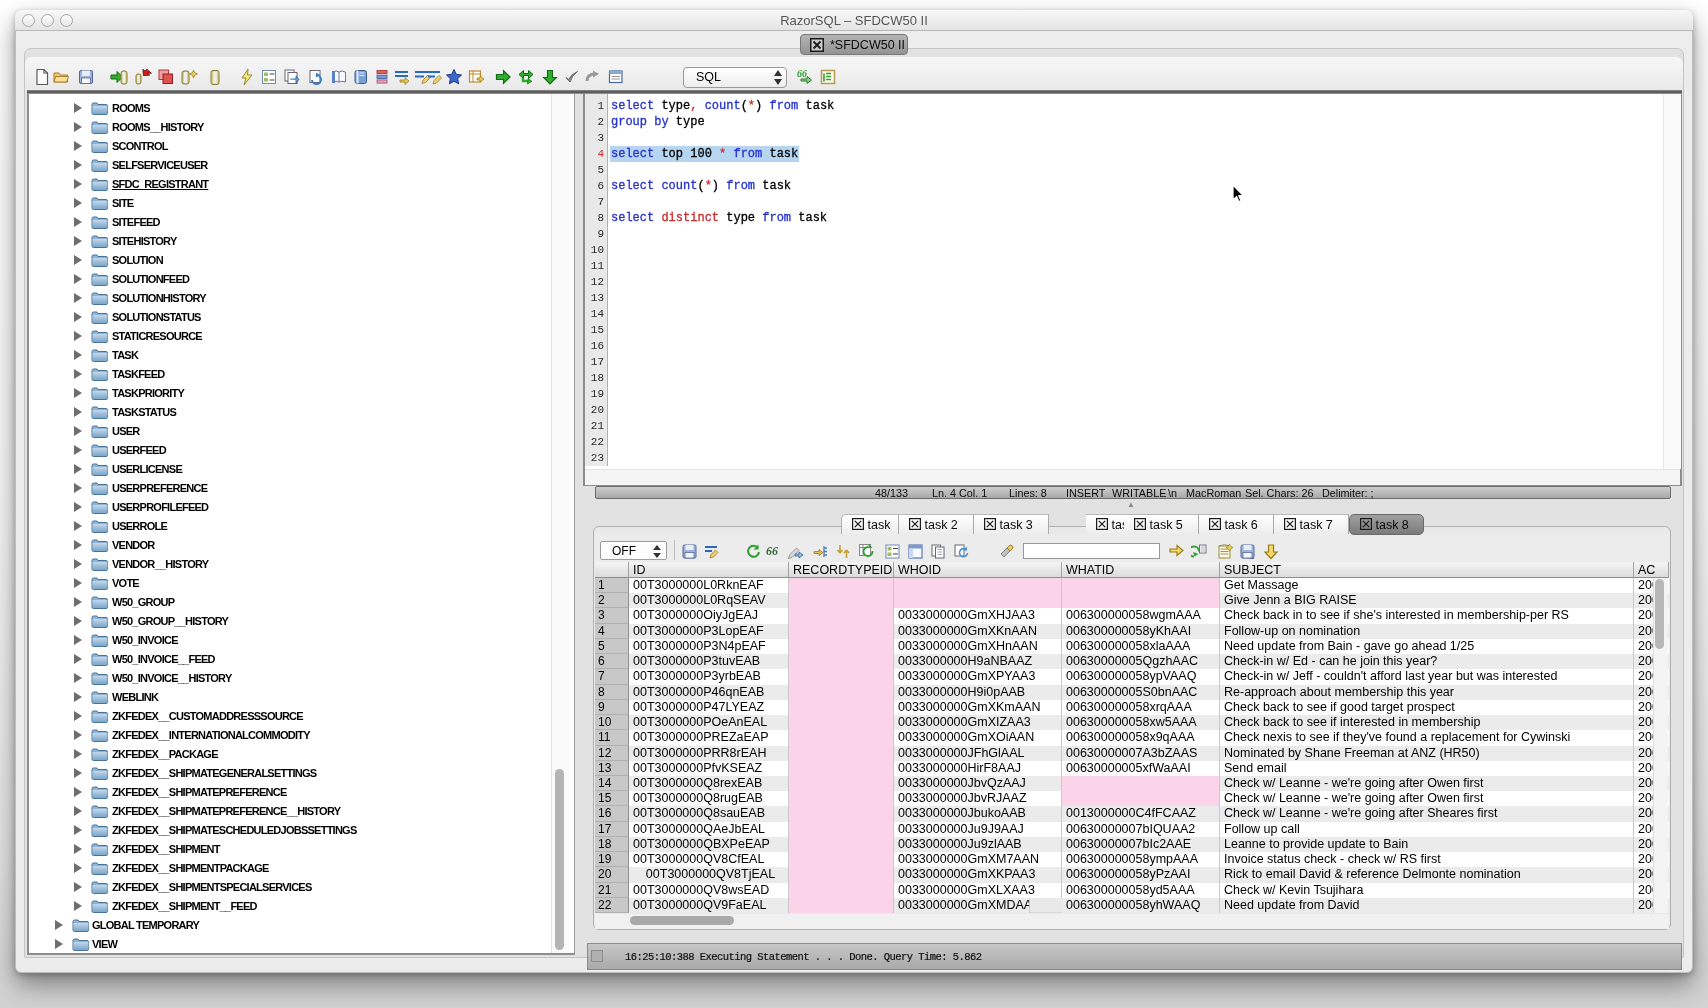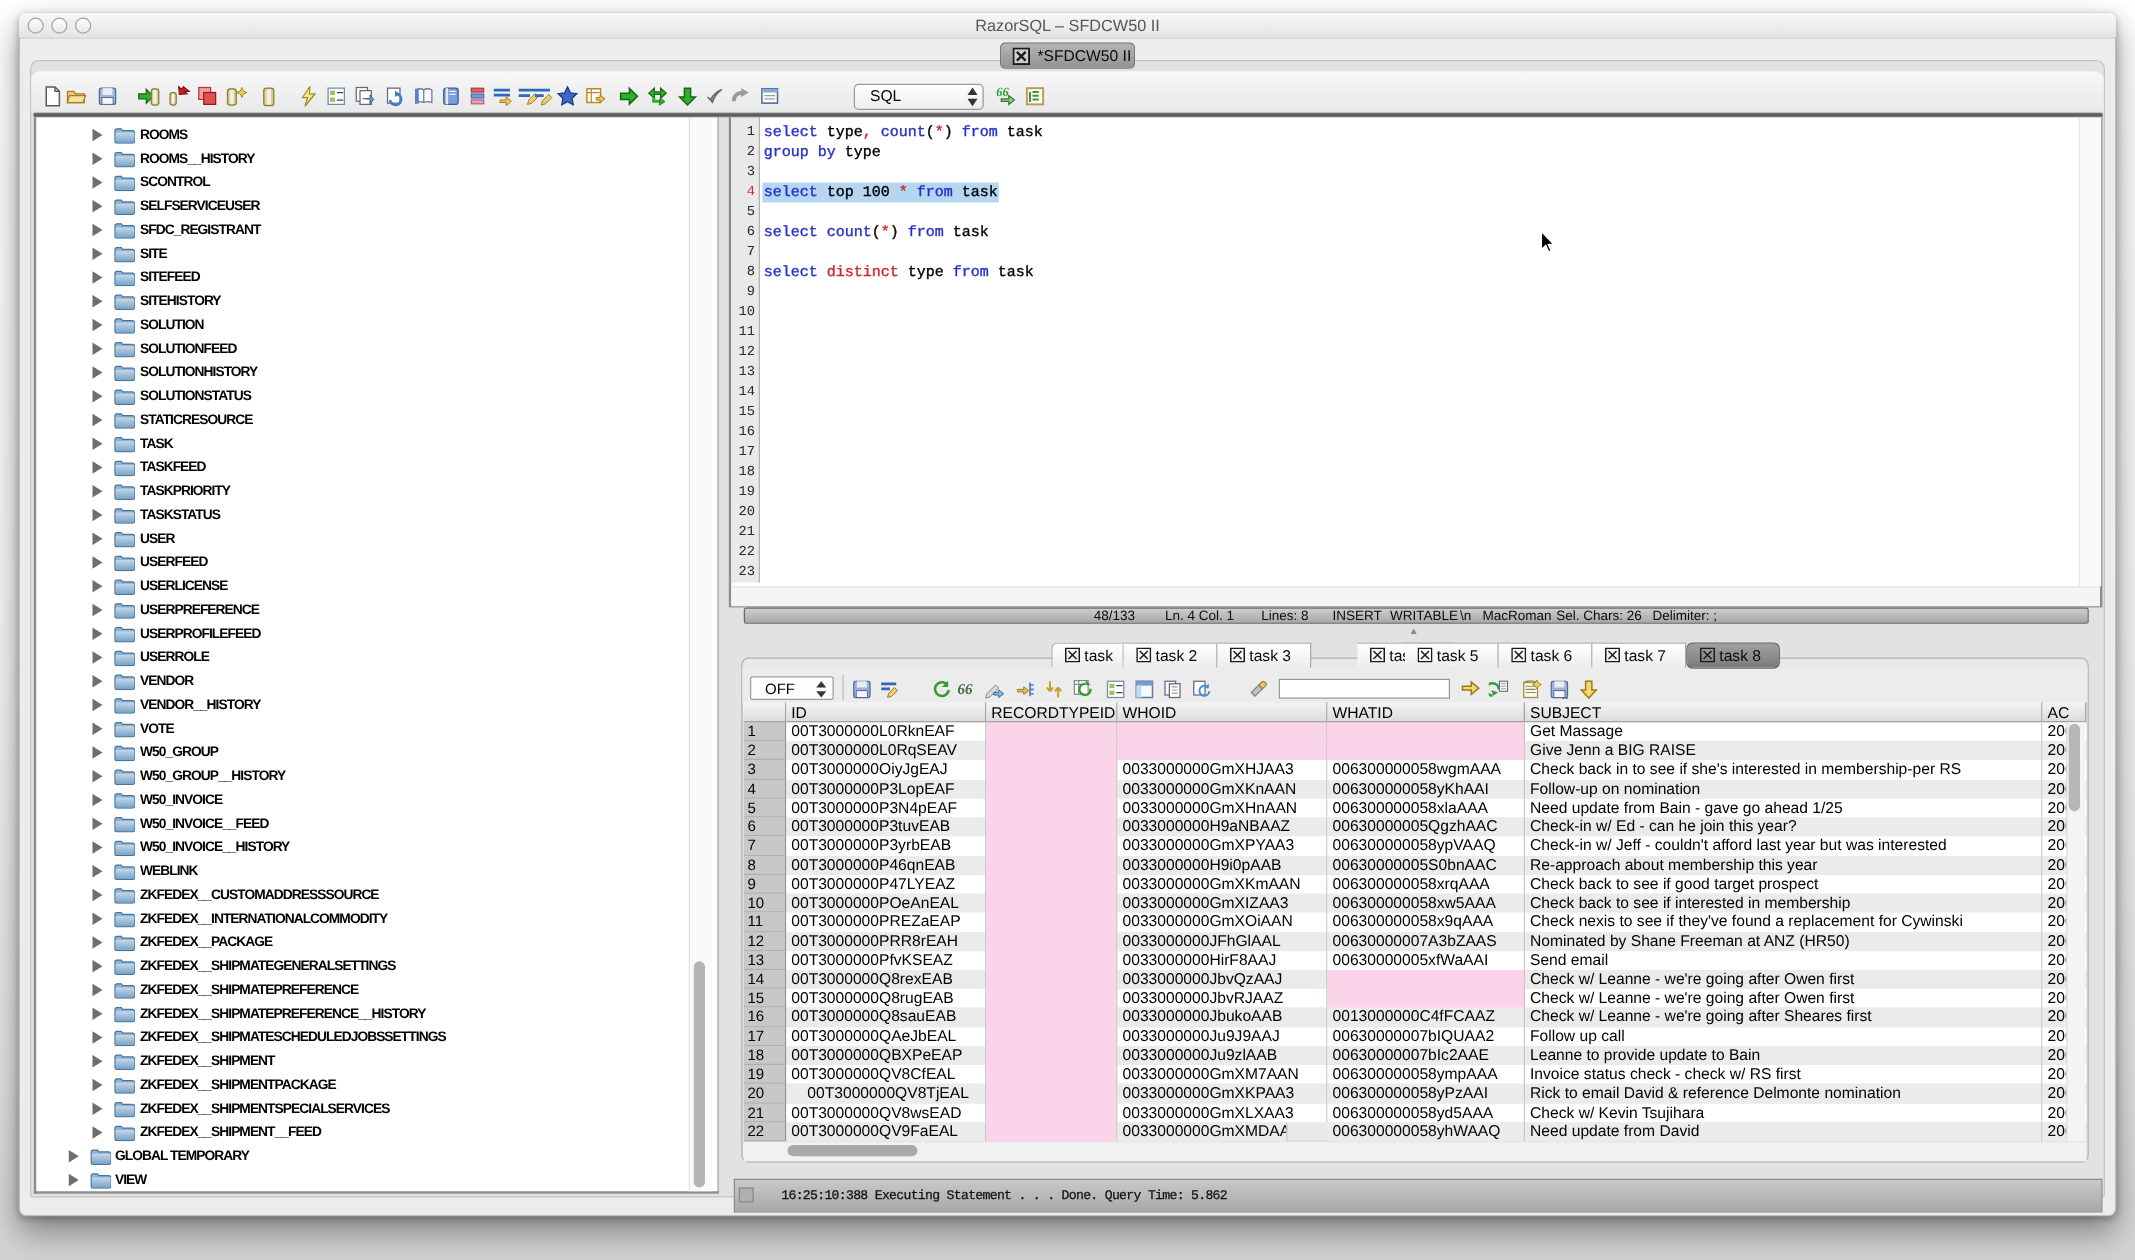--- a/index.html
+++ b/index.html
@@ -266,21 +266,21 @@
 <div class="abs" style="left:91px;top:177.0px;"><svg width="17" height="14" viewBox="0 0 17 14">
       <path d="M1 3.5 q0 -1.5 1.5 -1.5 h3.5 l1 1.5 h8 q1.5 0 1.5 1.5 v7 q0 1.5 -1.5 1.5 h-12.5 q-1.5 0 -1.5 -1.5 z" fill="#8fb4d4" stroke="#4a7399" stroke-width="1"></path>
       <path d="M1.5 5 h15 v6.5 q0 1.2 -1.2 1.2 h-12.6 q-1.2 0 -1.2 -1.2 z" fill="url(#fg)"></path>
       <defs>
         <linearGradient id="fg" x1="0" y1="0" x2="0" y2="1">
           <stop offset="0" stop-color="#c3d8ea"></stop>
           <stop offset="1" stop-color="#7ca6c9"></stop>
         </linearGradient>
       </defs>
     </svg></div>
-<div class="trow" style="left:112px;top:174.5px;">SFDC_REGISTRANT</div>
+<div class="trow" style="left:112px;top:174.5px;text-decoration:underline;">SFDC_REGISTRANT</div>
 <div class="abs tri" style="left:74px;top:198.0px;"></div>
 <div class="abs" style="left:91px;top:196.0px;"><svg width="17" height="14" viewBox="0 0 17 14">
       <path d="M1 3.5 q0 -1.5 1.5 -1.5 h3.5 l1 1.5 h8 q1.5 0 1.5 1.5 v7 q0 1.5 -1.5 1.5 h-12.5 q-1.5 0 -1.5 -1.5 z" fill="#8fb4d4" stroke="#4a7399" stroke-width="1"></path>
       <path d="M1.5 5 h15 v6.5 q0 1.2 -1.2 1.2 h-12.6 q-1.2 0 -1.2 -1.2 z" fill="url(#fg)"></path>
       <defs>
         <linearGradient id="fg" x1="0" y1="0" x2="0" y2="1">
           <stop offset="0" stop-color="#c3d8ea"></stop>
           <stop offset="1" stop-color="#7ca6c9"></stop>
         </linearGradient>
       </defs>

